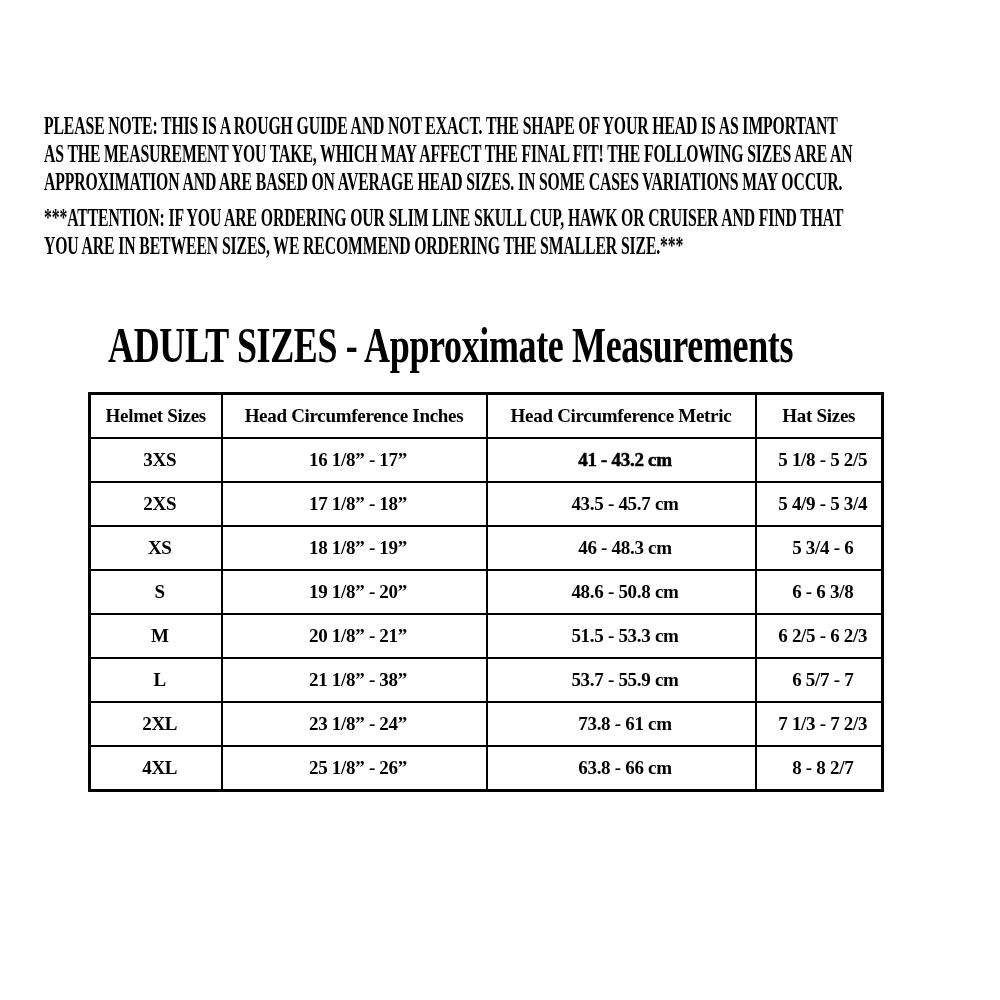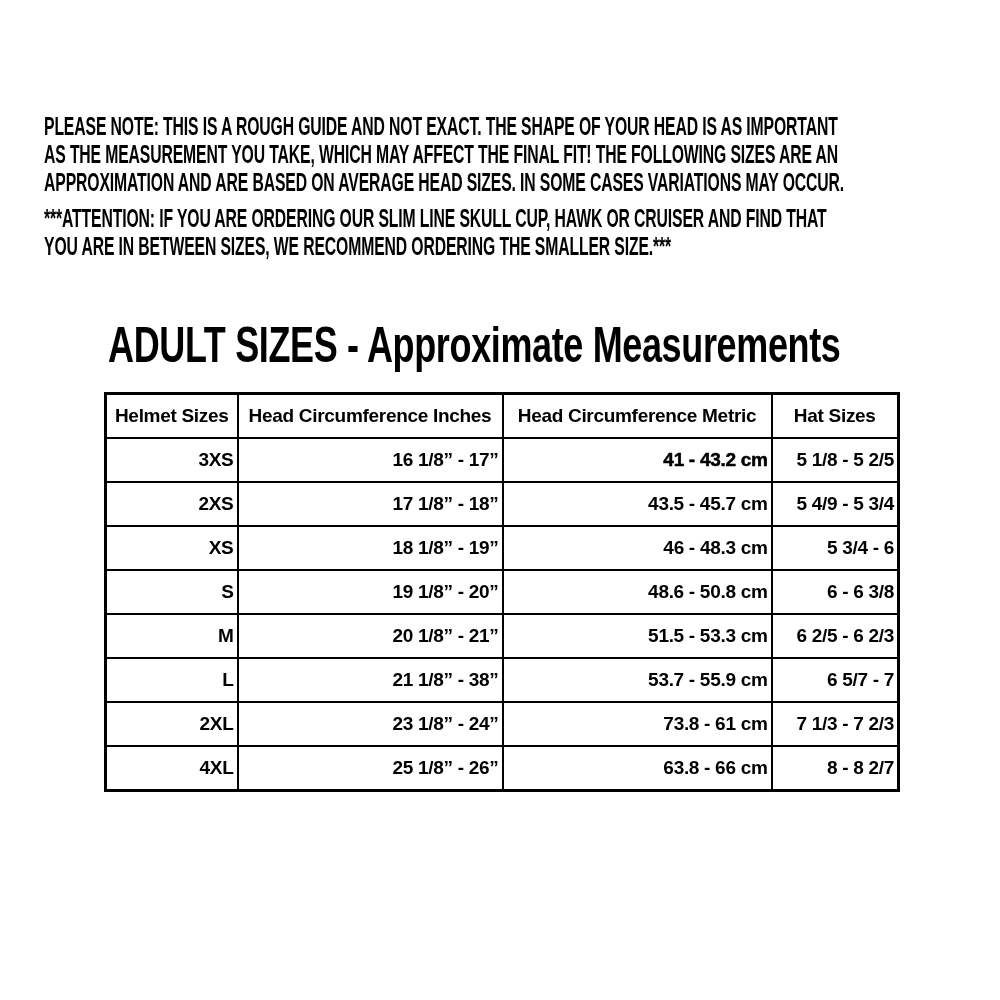--- a/index.html
+++ b/index.html
@@ -2,21 +2,21 @@
 <html><head>
 <meta charset="utf-8">
 <style>
   html, body { margin: 0; padding: 0; background: #ffffff; }
   .page {
     position: relative;
     width: 1000px;
     height: 796px;
     background: #ffffff;
     color: #000000;
-    font-family: Liberation Sans, sans-serif;
+    font-family: Liberation Serif, serif;
     overflow: hidden;
   }
   .note {
     position: absolute;
     left: 44px;
     font-weight: 700;
     font-size: 25px;
     line-height: 28px;
     letter-spacing: -0.2px;
     transform: scaleX(0.63);
@@ -32,21 +32,21 @@
     font-size: 50px;
     line-height: 54px;
     font-weight: 600;
     letter-spacing: -0.5px;
     white-space: nowrap;
     transform: scaleX(0.72);
     transform-origin: 0 0;
   }
   table.size-table {
     position: absolute;
-    left: 104px;
+    left: 88px;
     top: 392px;
     width: 793px;
     border-collapse: collapse;
     table-layout: fixed;
     border: 3px solid #000000;
   }
   .size-table th, .size-table td {
     border: 2px solid #000000;
     height: 42px;
     vertical-align: middle;
@@ -55,21 +55,21 @@
     overflow: hidden;
     white-space: nowrap;
   }
   .size-table th {
     font-weight: 700;
     text-align: center;
     padding: 0 2px;
   }
   .size-table td {
     font-weight: 700;
-    text-align: right;
+    text-align: center;
     padding: 0 3px 0 11px;
   }
   
   .size-table tbody tr:first-child td:nth-child(3) {
     font-size: 19px;
     -webkit-text-stroke: 0.5px #000000;
   }
 </style>
 </head>
 <body>

